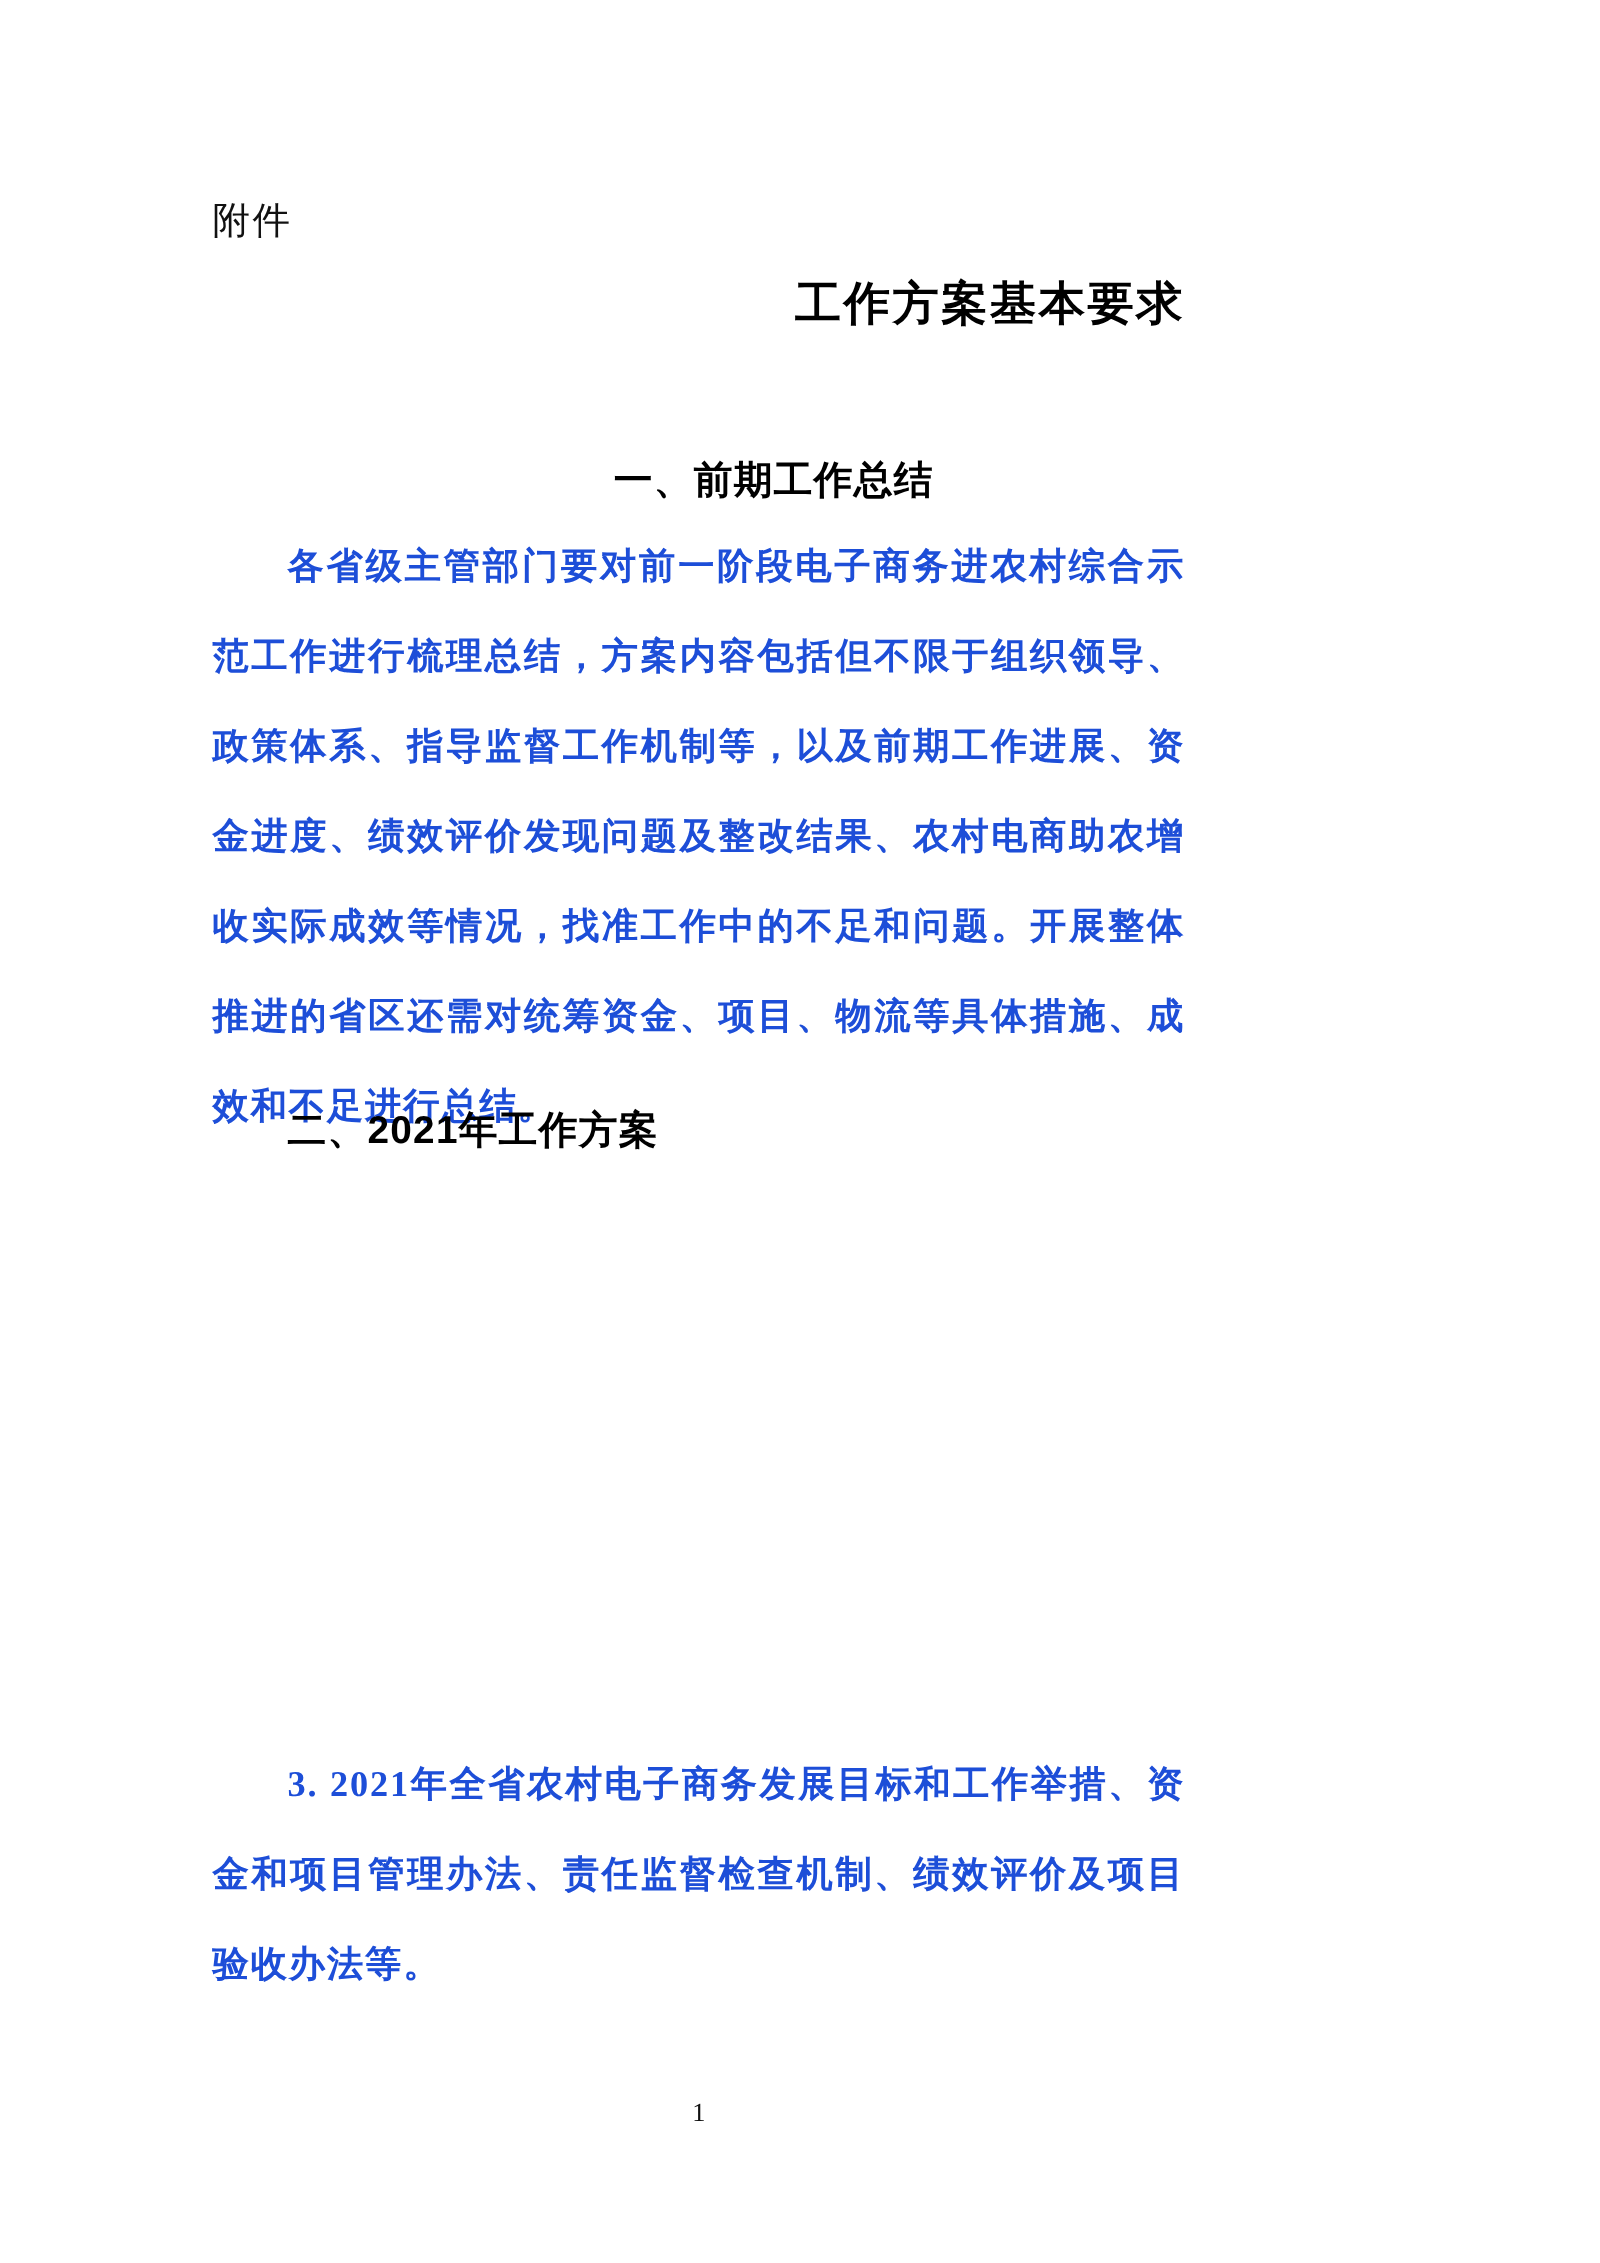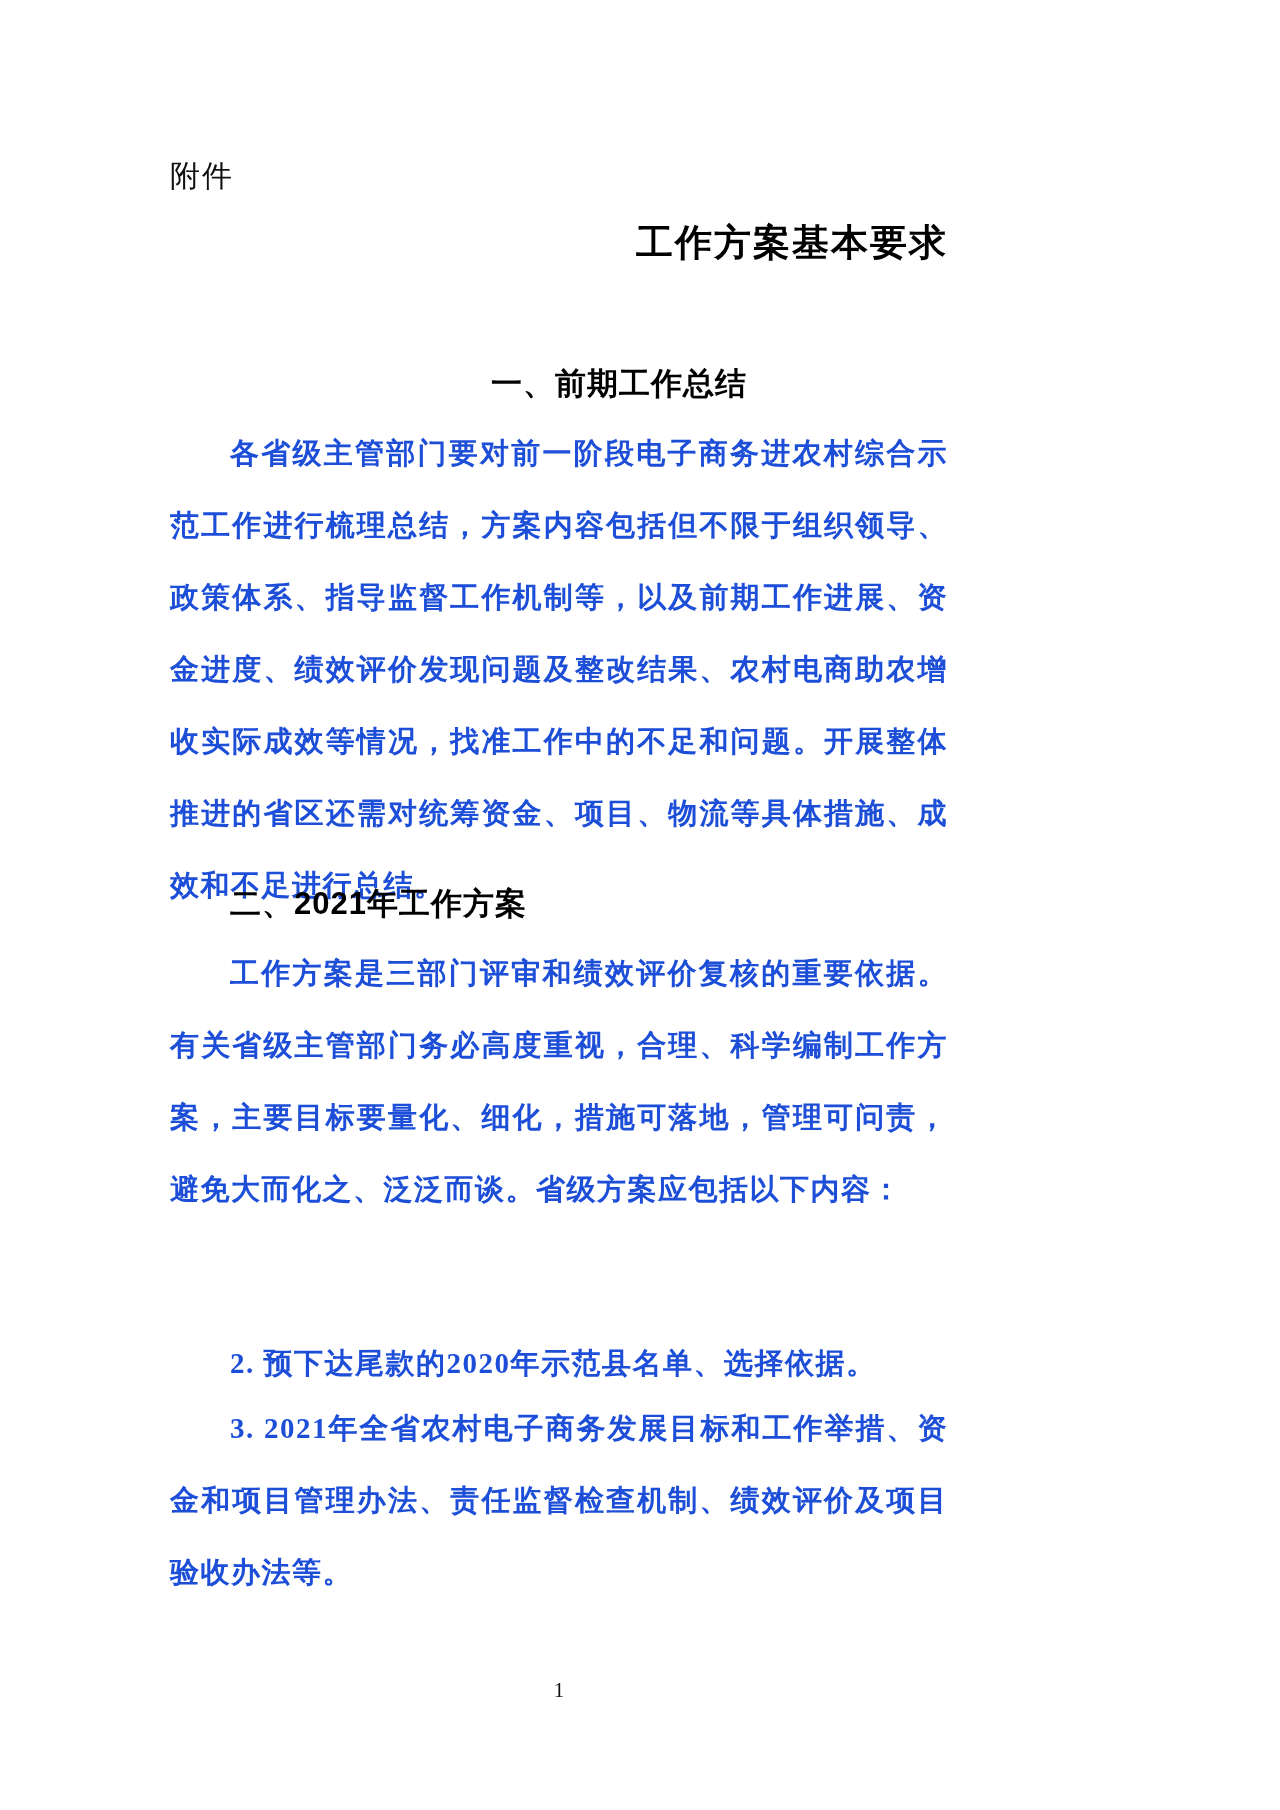--- a/index.html
+++ b/index.html
@@ -85,23 +85,21 @@
   <div class="content-block attachment">附件</div>
 
   <h1 class="content-block doc-title">工作方案基本要求</h1>
 
   <h2 class="content-block section-heading heading-1">一、前期工作总结</h2>
 
   <div class="content-block para indent p-s1-0">各省级主管部门要对前一阶段电子商务进农村综合示范工作进行梳理总结，方案内容包括但不限于组织领导、政策体系、指导监督工作机制等，以及前期工作进展、资金进度、绩效评价发现问题及整改结果、农村电商助农增收实际成效等情况，找准工作中的不足和问题。开展整体推进的省区还需对统筹资金、项目、物流等具体措施、成效和不足进行总结。</div>
 
   <h2 class="content-block section-heading heading-2">二、2021年工作方案</h2>
 
-  <div class="content-block para indent p-s2-0">工作方案是三部门评审和绩效评价复核的重要依据。有关省级主管部门务必高度重视，合理、科学编制工作方案，主要目标要量化、细化，措施可落地，管理可问责，避免大而化之、泛泛而谈。省级方案应包括以下内容：</div>
 
 
-  <div class="content-block para indent p-s2-2">2. 预下达尾款的2020年示范县名单、选择依据。</div>
 
   <div class="content-block para indent p-s2-3">3. 2021年全省农村电子商务发展目标和工作举措、资金和项目管理办法、责任监督检查机制、绩效评价及项目验收办法等。</div>
 
 
   <div class="page-number">1</div>
 
 </div>
 
 </body></html>

